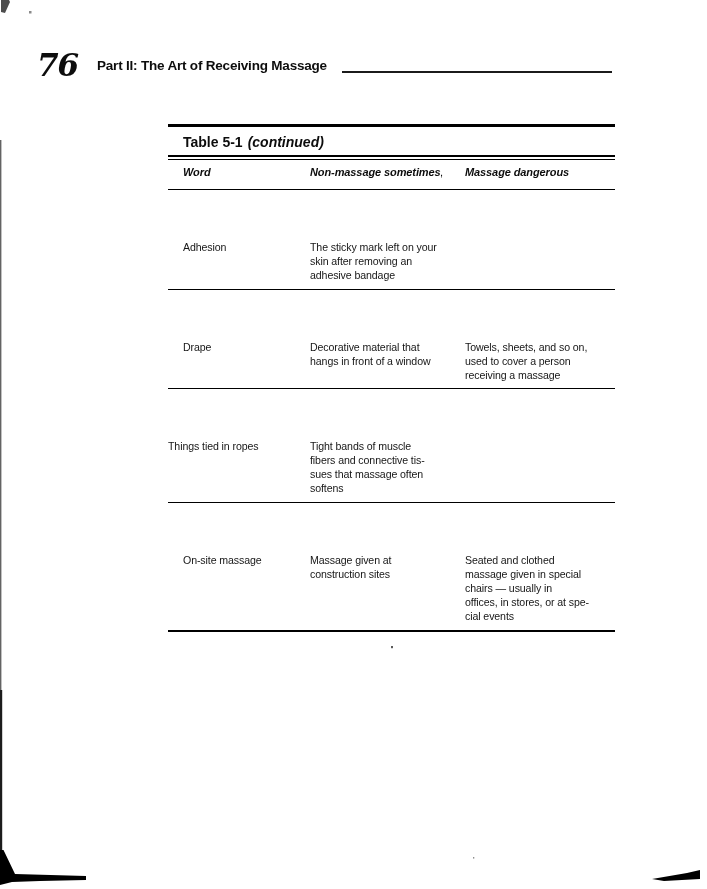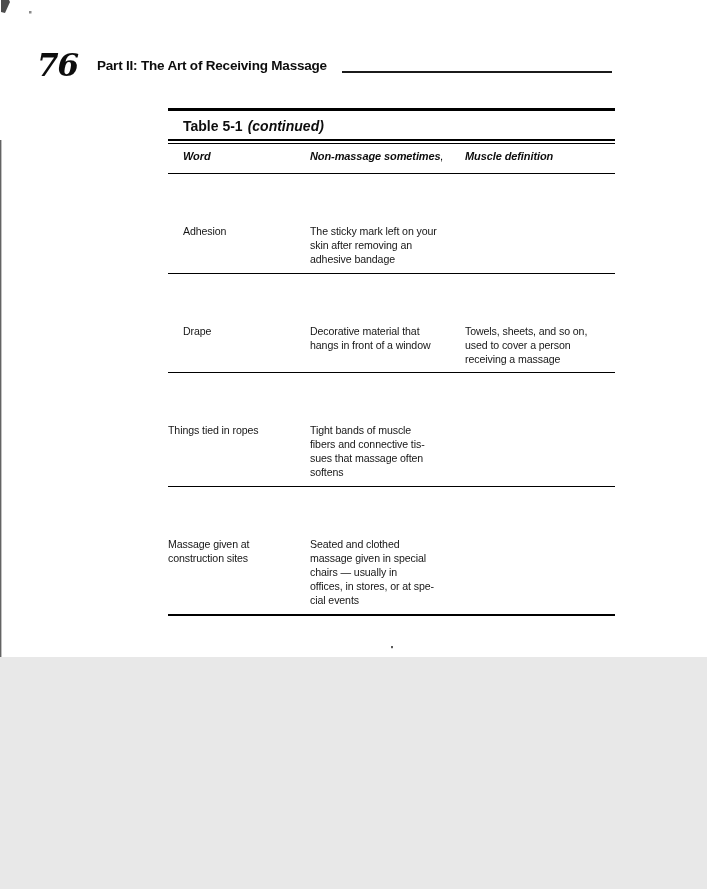--- a/index.html
+++ b/index.html
@@ -1,20 +1,20 @@
 <!DOCTYPE html>
 <html><head>
 <meta charset="utf-8">
 <title>Scanned Book Page</title>
 <style>
   html, body { margin: 0; padding: 0; background: #e8e8e8; }
   .page {
     position: relative;
     width: 707px;
-    height: 657px;
+    height: 889px;
     background: #ffffff;
     overflow: hidden;
     font-family: "Liberation Sans", sans-serif;
     color: #161616;
   }
 
   
   .folio {
     position: absolute;
     left: 37px;
@@ -43,21 +43,21 @@
     top: 71px;
     width: 270px;
     height: 2px;
     background: #1b1b1b;
   }
 
   
   .tablebox {
     position: absolute;
     left: 168px;
-    top: 108px;
+    top: 124px;
     width: 447px;
   }
   .rule-top { height: 3px; background: #000; }
   .t-title {
     padding: 7px 0 5px 15px;
     font-size: 14px;
     font-weight: bold;
     line-height: 16px;
     color: #0d0d0d;
   }
@@ -124,21 +124,21 @@
   <div class="head-rule"></div>
 
   <div class="tablebox">
     <div class="rule-top"></div>
     <div class="t-title"><span>Table 5-1</span><em>(continued)</em></div>
     <div class="rule-double"></div>
 
     <div class="t-head grid">
       <span class="c1">Word</span>
       <span>Non-massage sometimes</span>
-      <span>Muscle definition</span>
+      <span>Massage dangerous</span>
       <span class="stray">,</span>
     </div>
 
     <div class="t-row grid">
       <div class="cell c1">Adhesion</div>
       <div class="cell">The sticky mark left on your
 skin after removing an
 adhesive bandage</div>
     </div>
 
@@ -153,20 +153,21 @@
 
     <div class="t-row grid">
       <div class="cell">Things tied in ropes</div>
       <div class="cell">Tight bands of muscle
 fibers and connective tis-
 sues that massage often
 softens</div>
     </div>
 
     <div class="t-row grid">
+      <div class="cell c1">On-site massage</div>
       <div class="cell">Massage given at
 construction sites</div>
       <div class="cell">Seated and clothed
 massage given in special
 chairs — usually in
 offices, in stores, or at spe-
 cial events</div>
     </div>
   </div>
 

